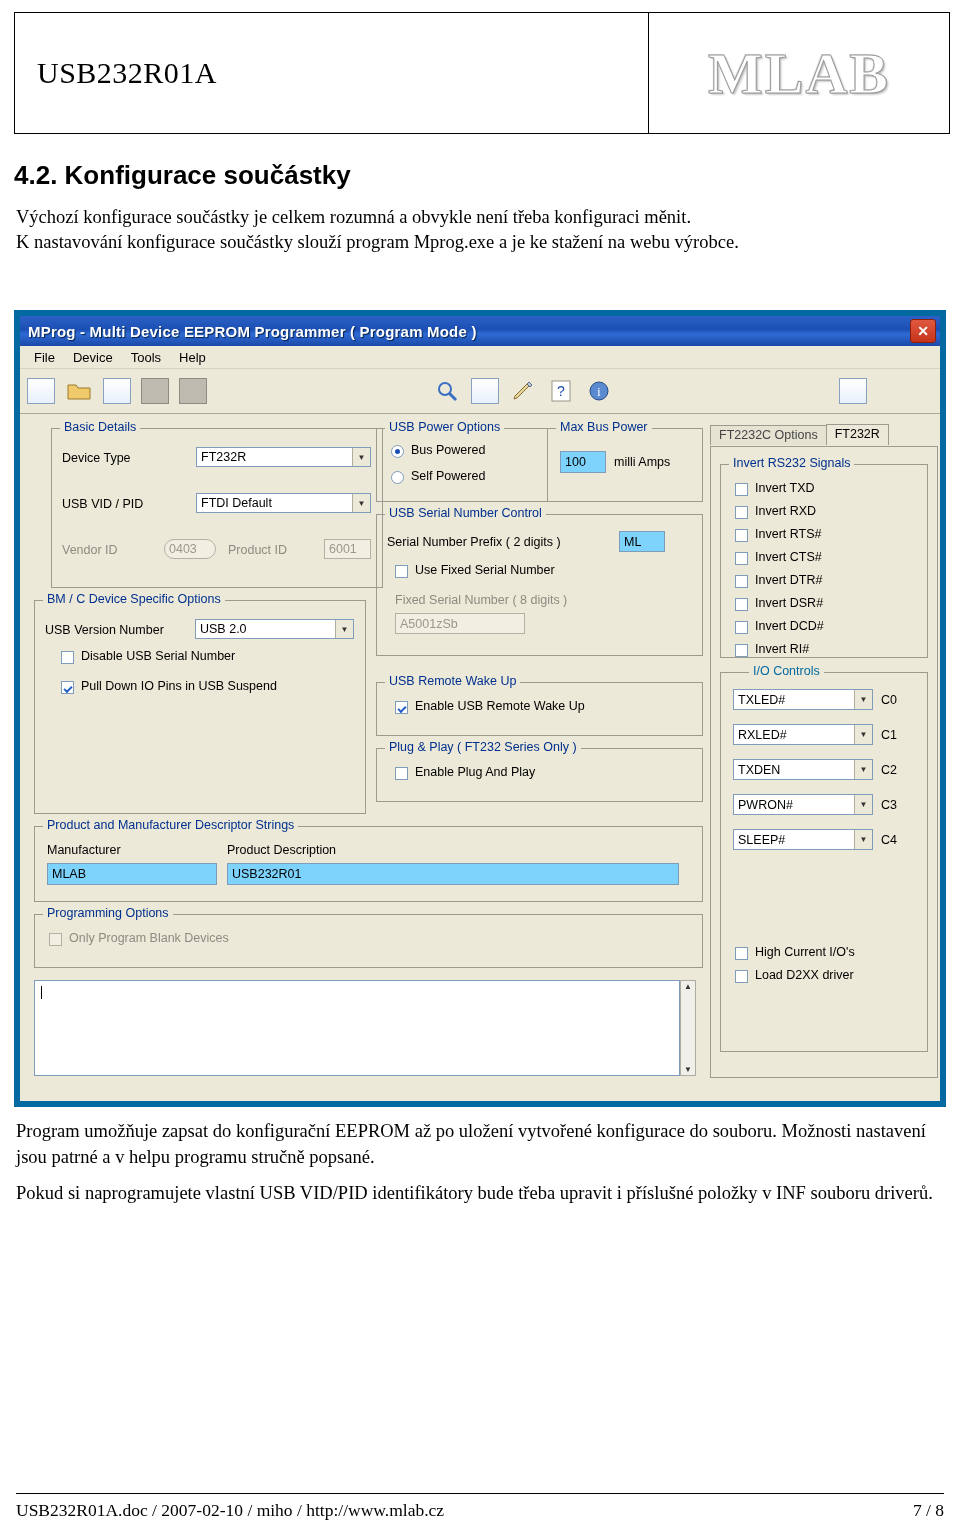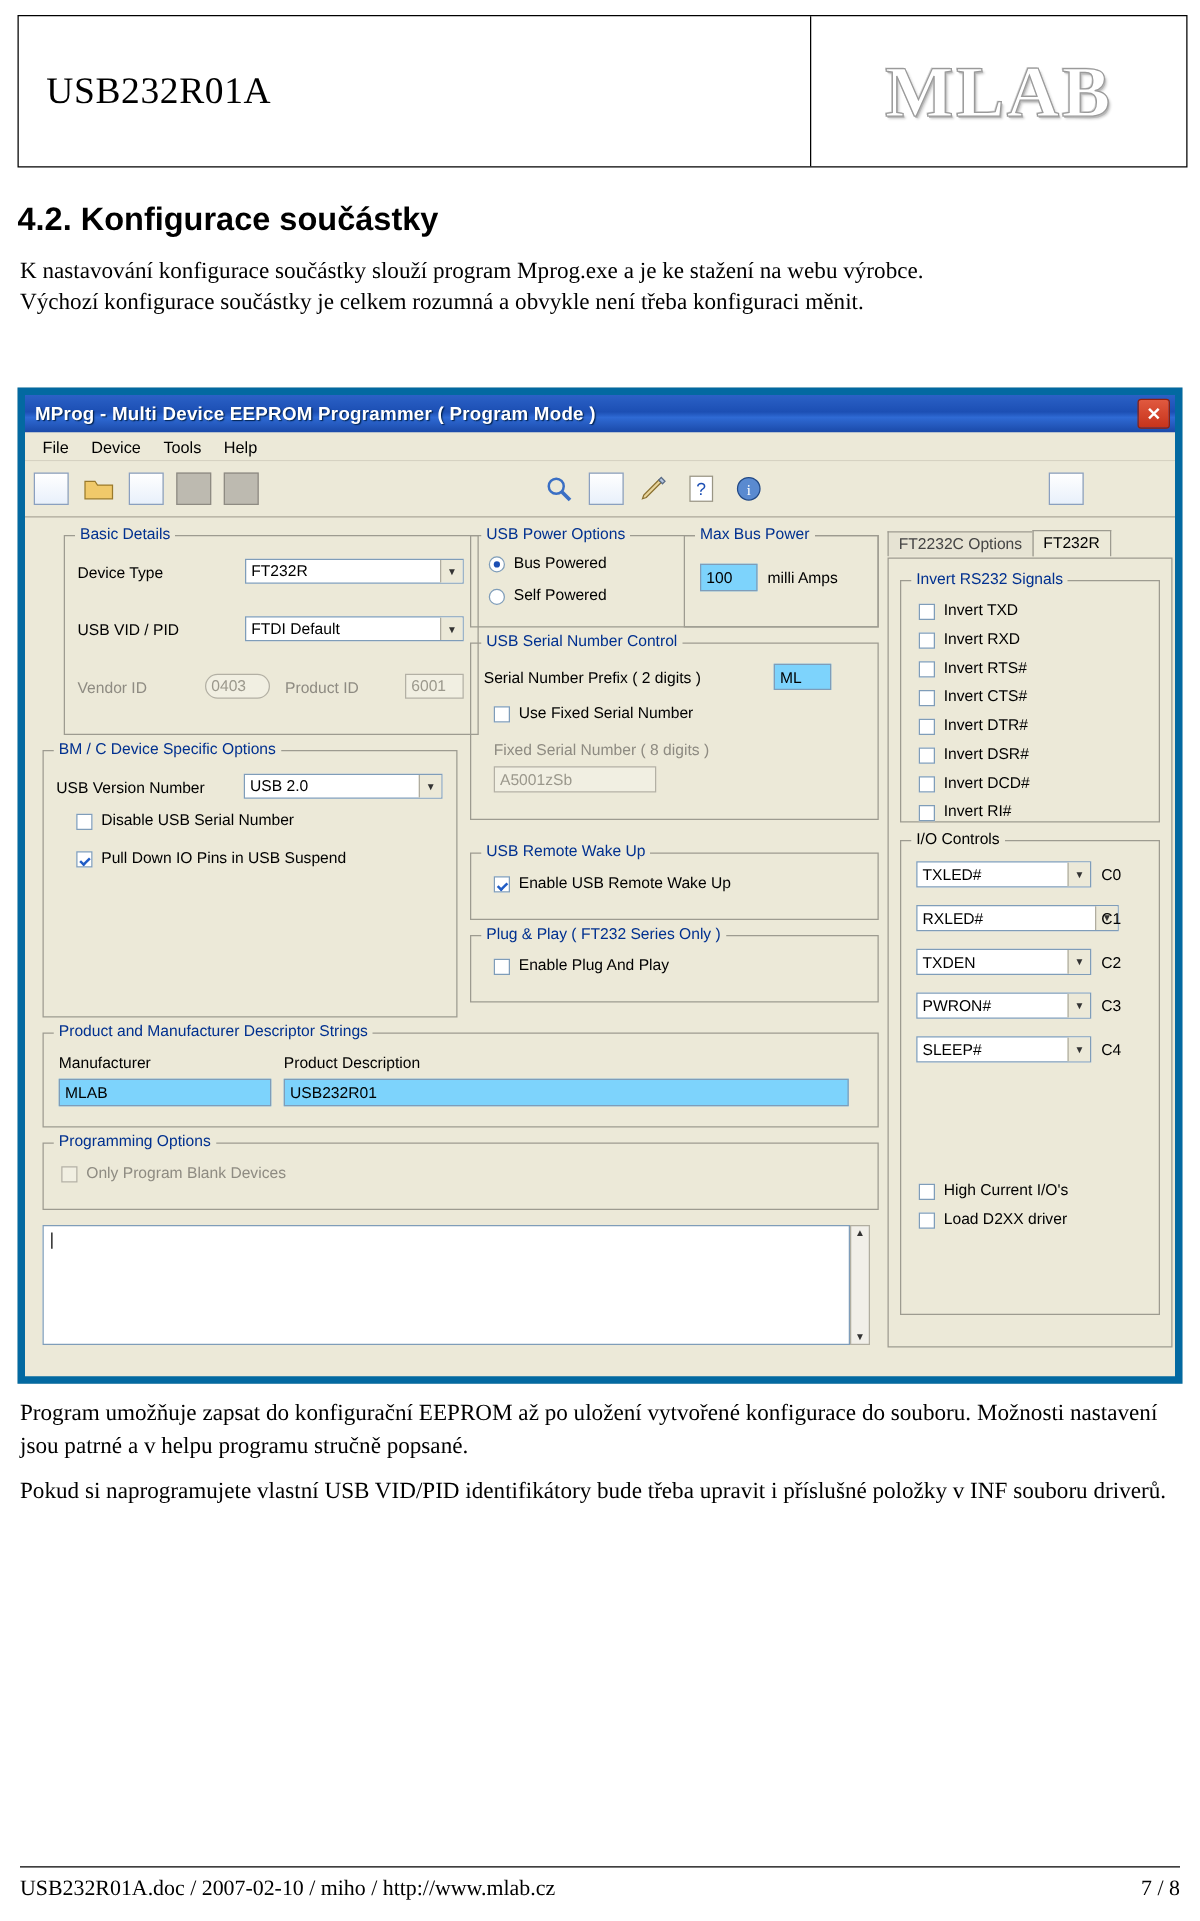--- a/index.html
+++ b/index.html
@@ -113,22 +113,22 @@
       <div class="hdr-title">USB232R01A</div>
     </div>
     <div class="hdr-right">
       <div class="mlab">MLAB</div>
     </div>
   </div>
 
   <div class="sec-h">4.2. Konfigurace součástky</div>
 
   <div class="intro">
+    <p>Výchozí konfigurace součástky je celkem rozumná a obvykle není třeba konfiguraci měnit.</p>
     <p>K nastavování konfigurace součástky slouží program Mprog.exe a je ke stažení na webu výrobce.</p>
-    <p>Výchozí konfigurace součástky je celkem rozumná a obvykle není třeba konfiguraci měnit.</p>
   </div>
 
   <div class="win">
 
     <div class="titlebar">
       <div class="t">MProg - Multi Device EEPROM Programmer ( Program Mode )</div>
       <div class="closebtn">✕</div>
     </div>
 
     <div class="menubar">
@@ -302,28 +302,28 @@
         <div class="lbl" style="left:34px;top:108px;">Invert DTR#</div>
         <div class="cb" style="left:14px;top:133px;"></div>
         <div class="lbl" style="left:34px;top:131px;">Invert DSR#</div>
         <div class="cb" style="left:14px;top:156px;"></div>
         <div class="lbl" style="left:34px;top:154px;">Invert DCD#</div>
         <div class="cb" style="left:14px;top:179px;"></div>
         <div class="lbl" style="left:34px;top:177px;">Invert RI#</div>
       </div>
 
       <div class="grp" style="left:700px;top:258px;width:206px;height:378px;">
-        <div class="lg dim" style="color:#000000;">I/O Controls</div>
+        <div class="lg dim" style="color:#0369a1;margin-left:20px;">I/O Controls</div>
         <div class="combo" style="left:12px;top:16px;width:140px;height:21px;">
           <div class="v">TXLED#</div>
           <div class="arw">▼</div>
         </div>
         <div class="lbl" style="left:160px;top:20px;">C0</div>
 
-        <div class="combo" style="left:12px;top:51px;width:162px;height:21px;">
+        <div class="combo" style="left:12px;top:51px;width:140px;height:21px;">
           <div class="v">RXLED#</div>
           <div class="arw">▼</div>
         </div>
         <div class="lbl" style="left:160px;top:55px;">C1</div>
 
         <div class="combo" style="left:12px;top:86px;width:140px;height:21px;">
           <div class="v">TXDEN</div>
           <div class="arw">▼</div>
         </div>
         <div class="lbl" style="left:160px;top:90px;">C2</div>

